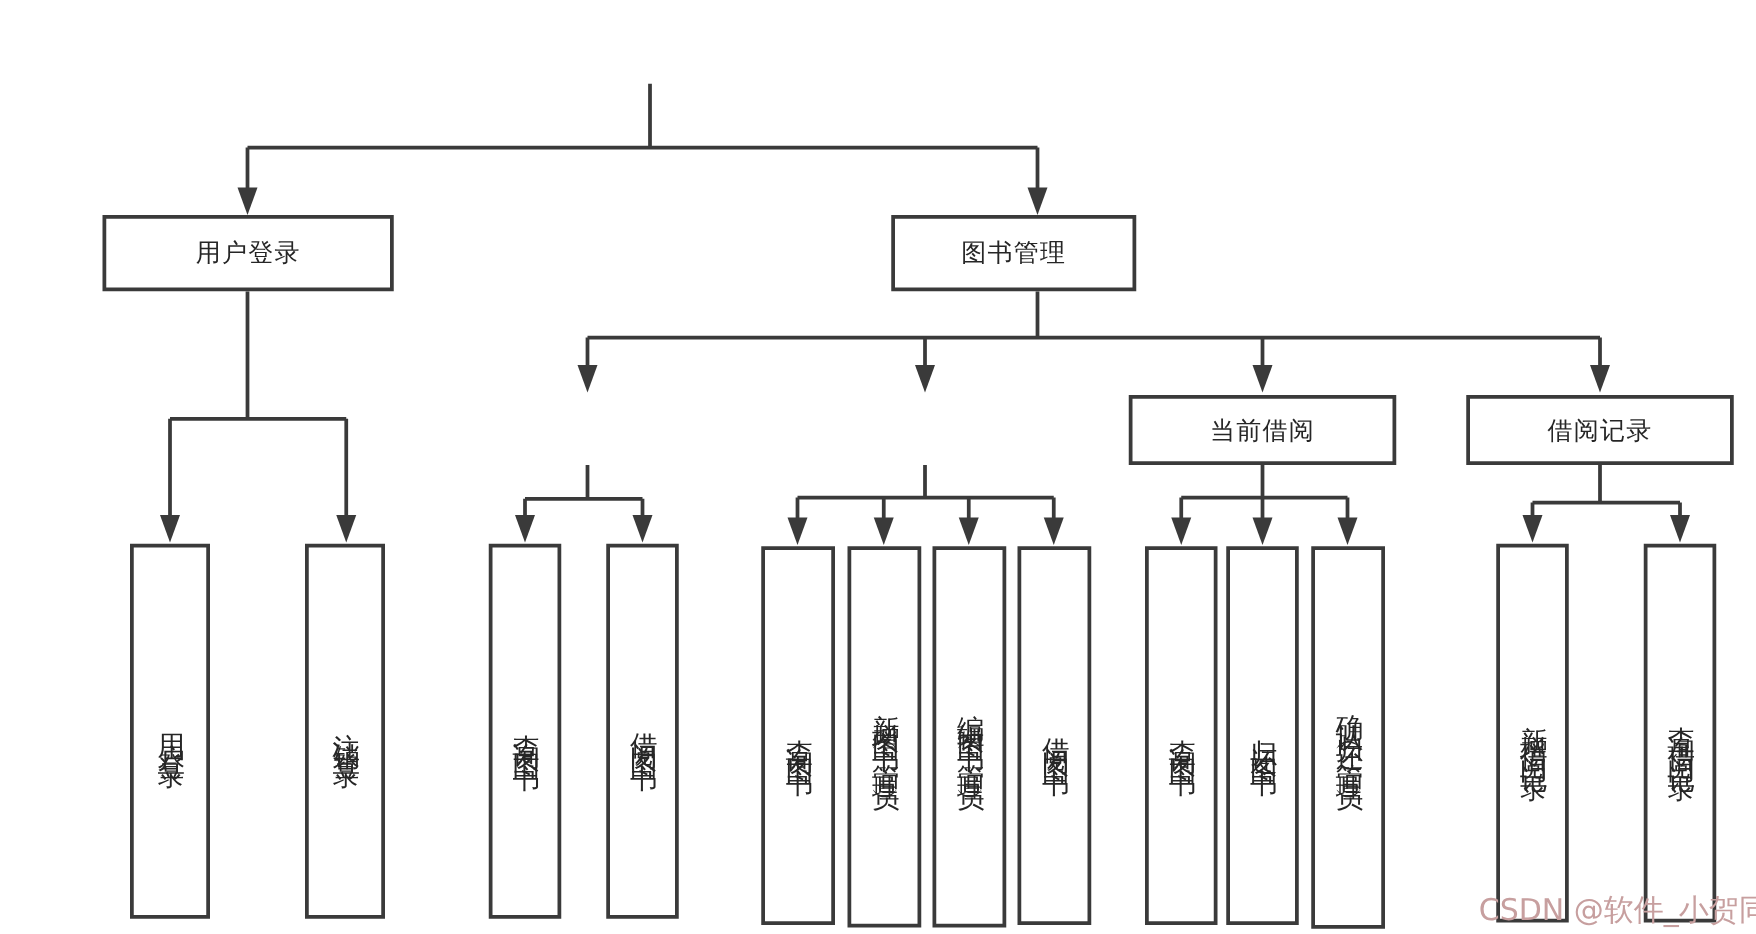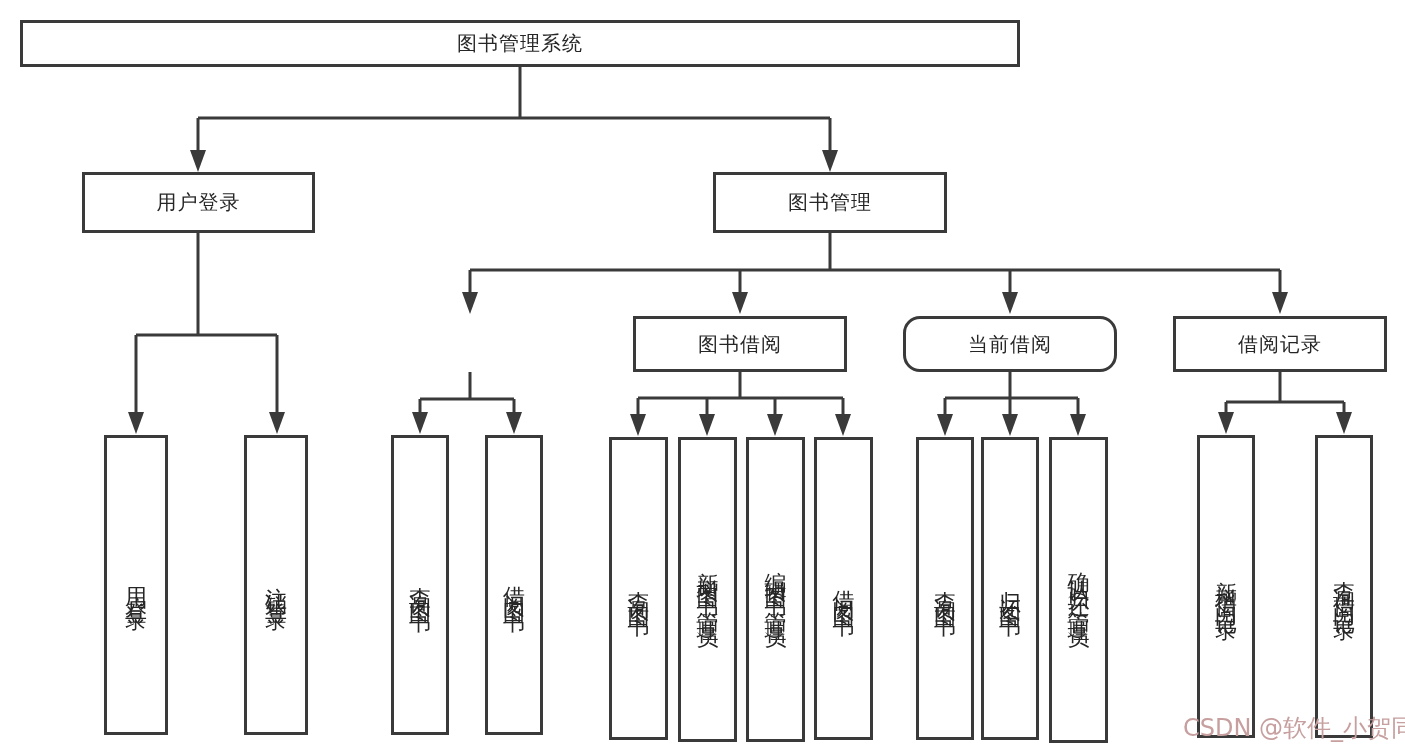--- a/index.html
+++ b/index.html
@@ -103,35 +103,29 @@
     <line x1="1078" y1="398" x2="1078" y2="416"></line>
     <polygon points="1070,414 1086,414 1078,436"></polygon>
 
     <path d="M1280,372 V402 M1226,402 H1344"></path>
     <line x1="1226" y1="402" x2="1226" y2="414"></line>
     <polygon points="1218,412 1234,412 1226,434"></polygon>
     <line x1="1344" y1="402" x2="1344" y2="414"></line>
     <polygon points="1336,412 1352,412 1344,434"></polygon>
   </svg>
 
-  <div class="node" style="left:20px;top:20px;width:1000px;height:47px;">
-    <span>图书管理系统</span>
-  </div>
 
   <div class="node" style="left:82px;top:172px;width:233px;height:61px;">
     <span>用户登录</span>
   </div>
-  <div class="node" style="left:713px;top:172px;width:234px;height:61px;">
+  <div class="node" style="left:713px;top:172px;width:196px;height:61px;">
     <span>图书管理</span>
   </div>
 
-  <div class="node" style="left:633px;top:316px;width:214px;height:56px;">
-    <span>图书借阅</span>
-  </div>
-  <div class="node" style="left:903px;top:316px;width:214px;height:56px;border-radius:17px;">
+  <div class="node" style="left:903px;top:316px;width:214px;height:56px;">
     <span>当前借阅</span>
   </div>
   <div class="node" style="left:1173px;top:316px;width:214px;height:56px;">
     <span>借阅记录</span>
   </div>
 
   <div class="node leaf" style="left:104px;top:435px;width:64px;height:300px;">
     <span class="vtext">用户登录</span>
   </div>
   <div class="node leaf" style="left:244px;top:435px;width:64px;height:300px;">

